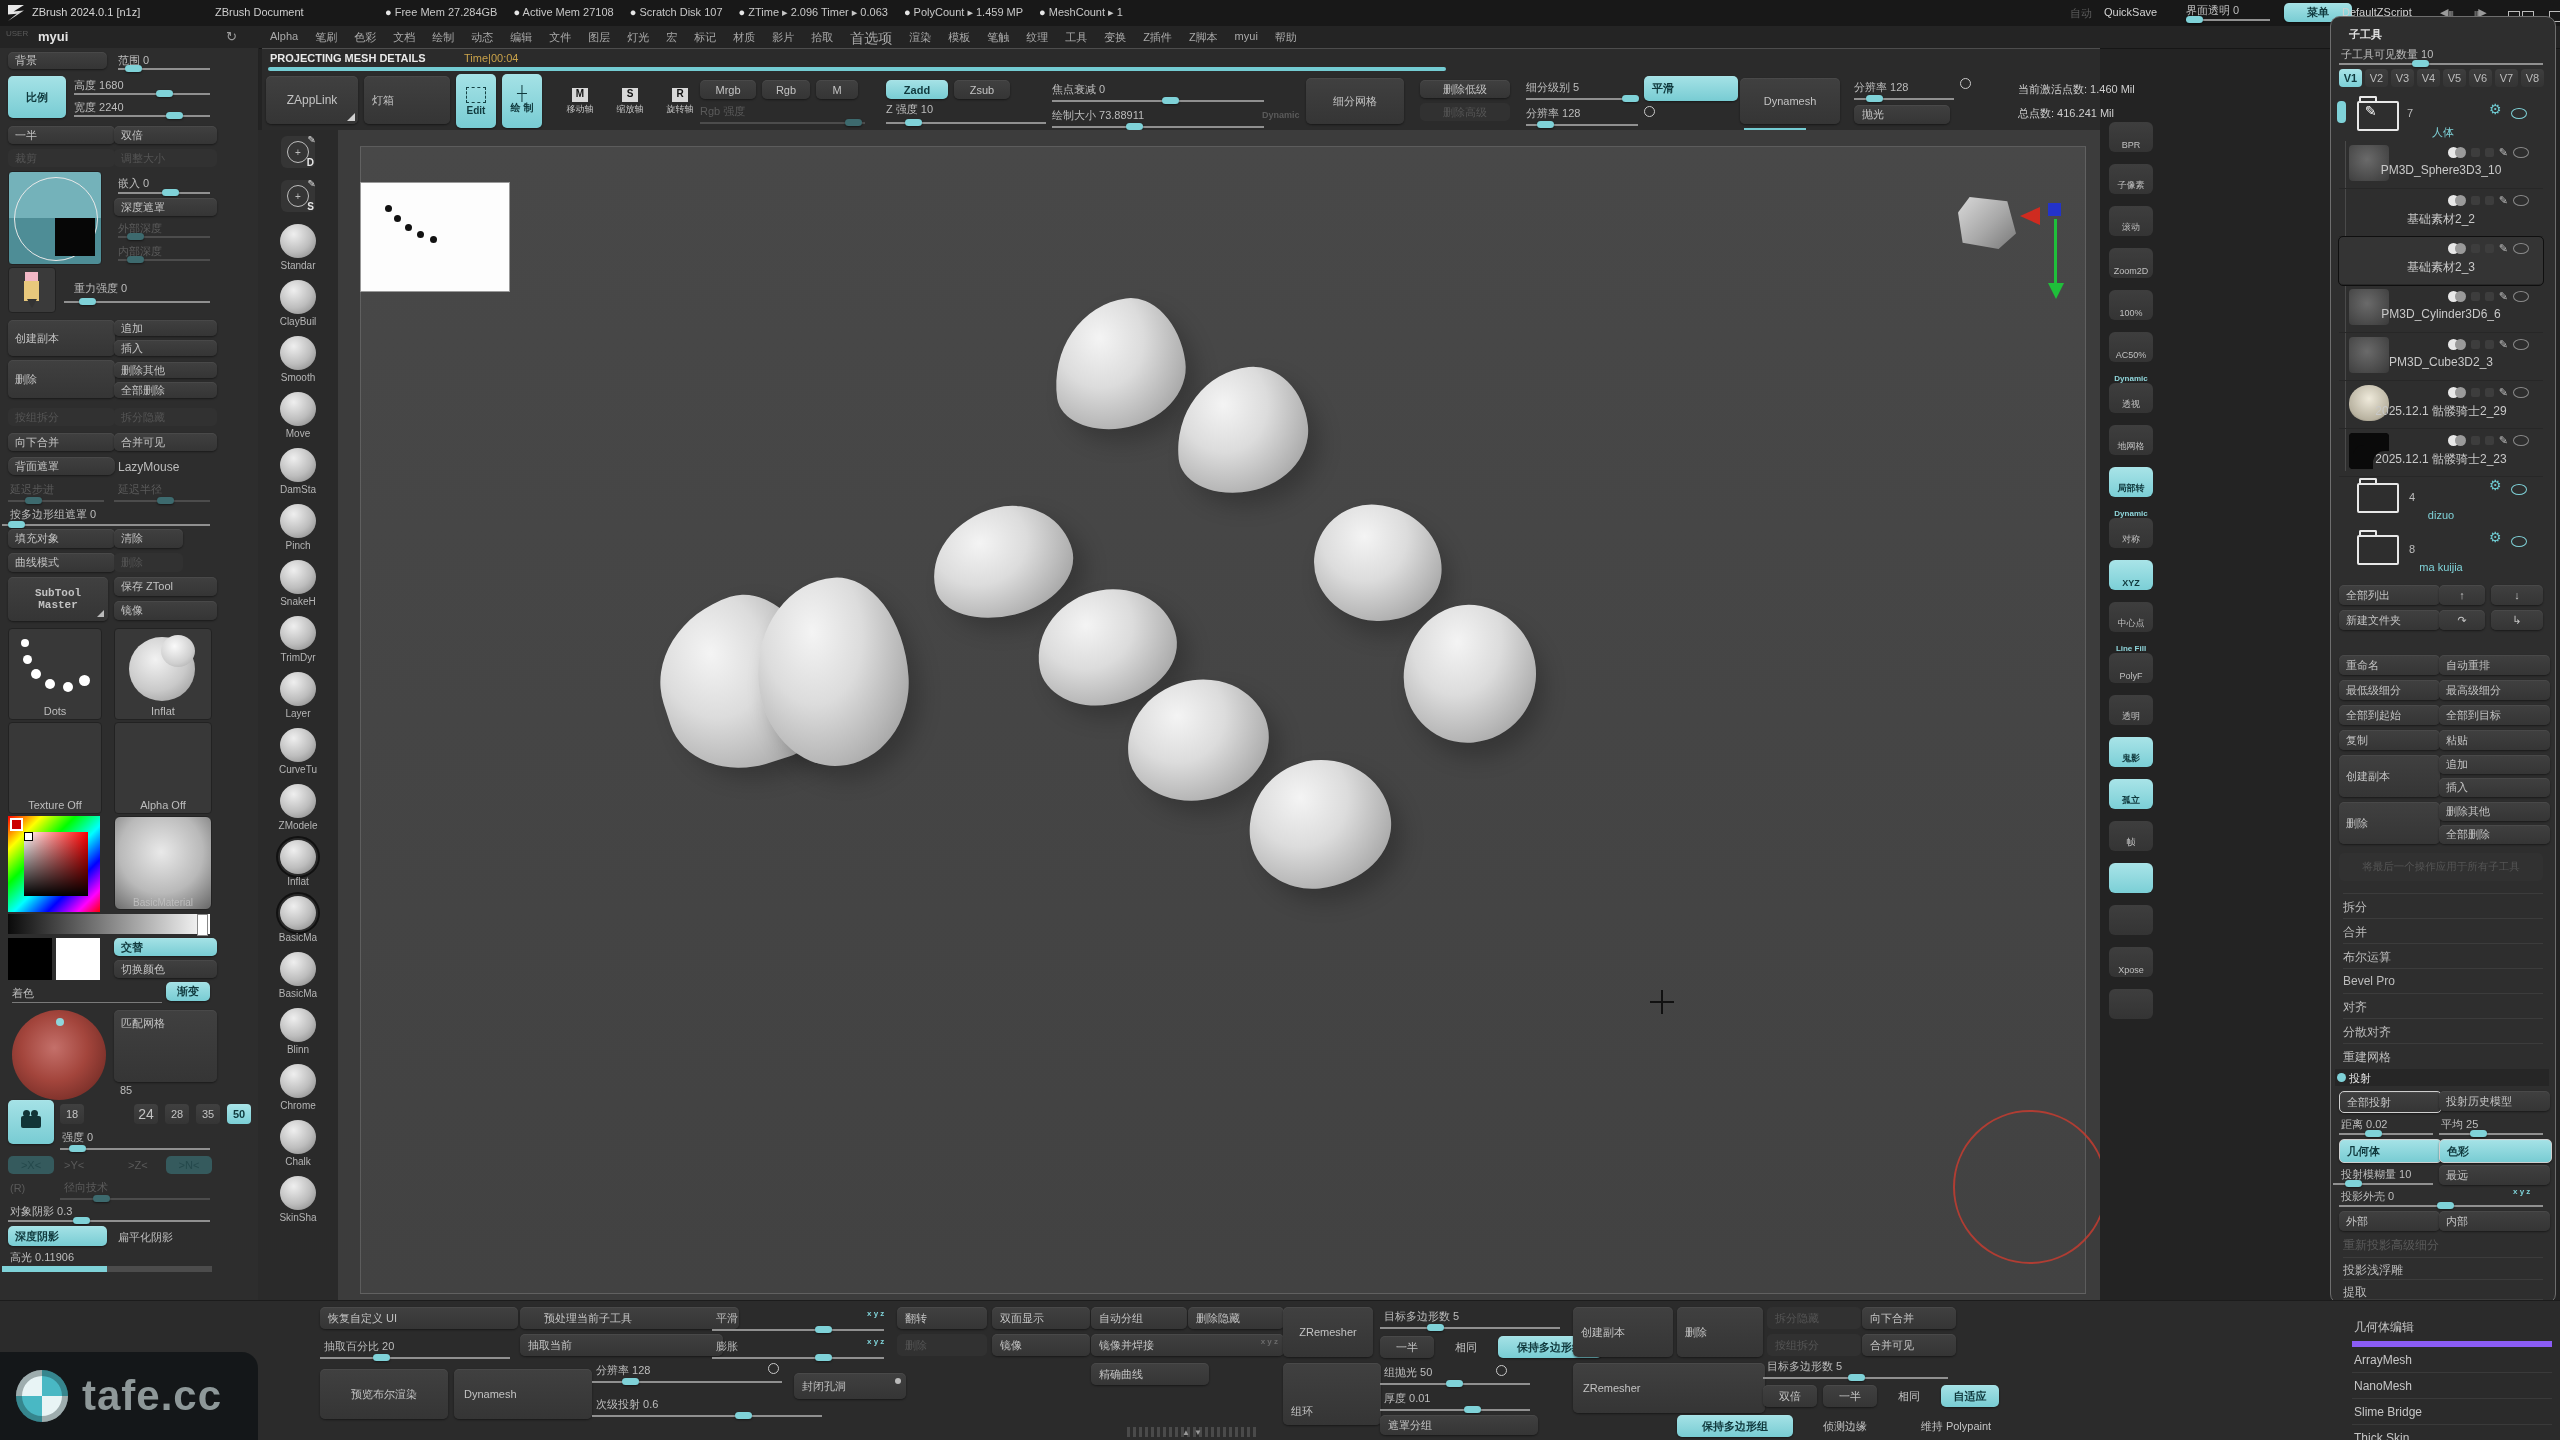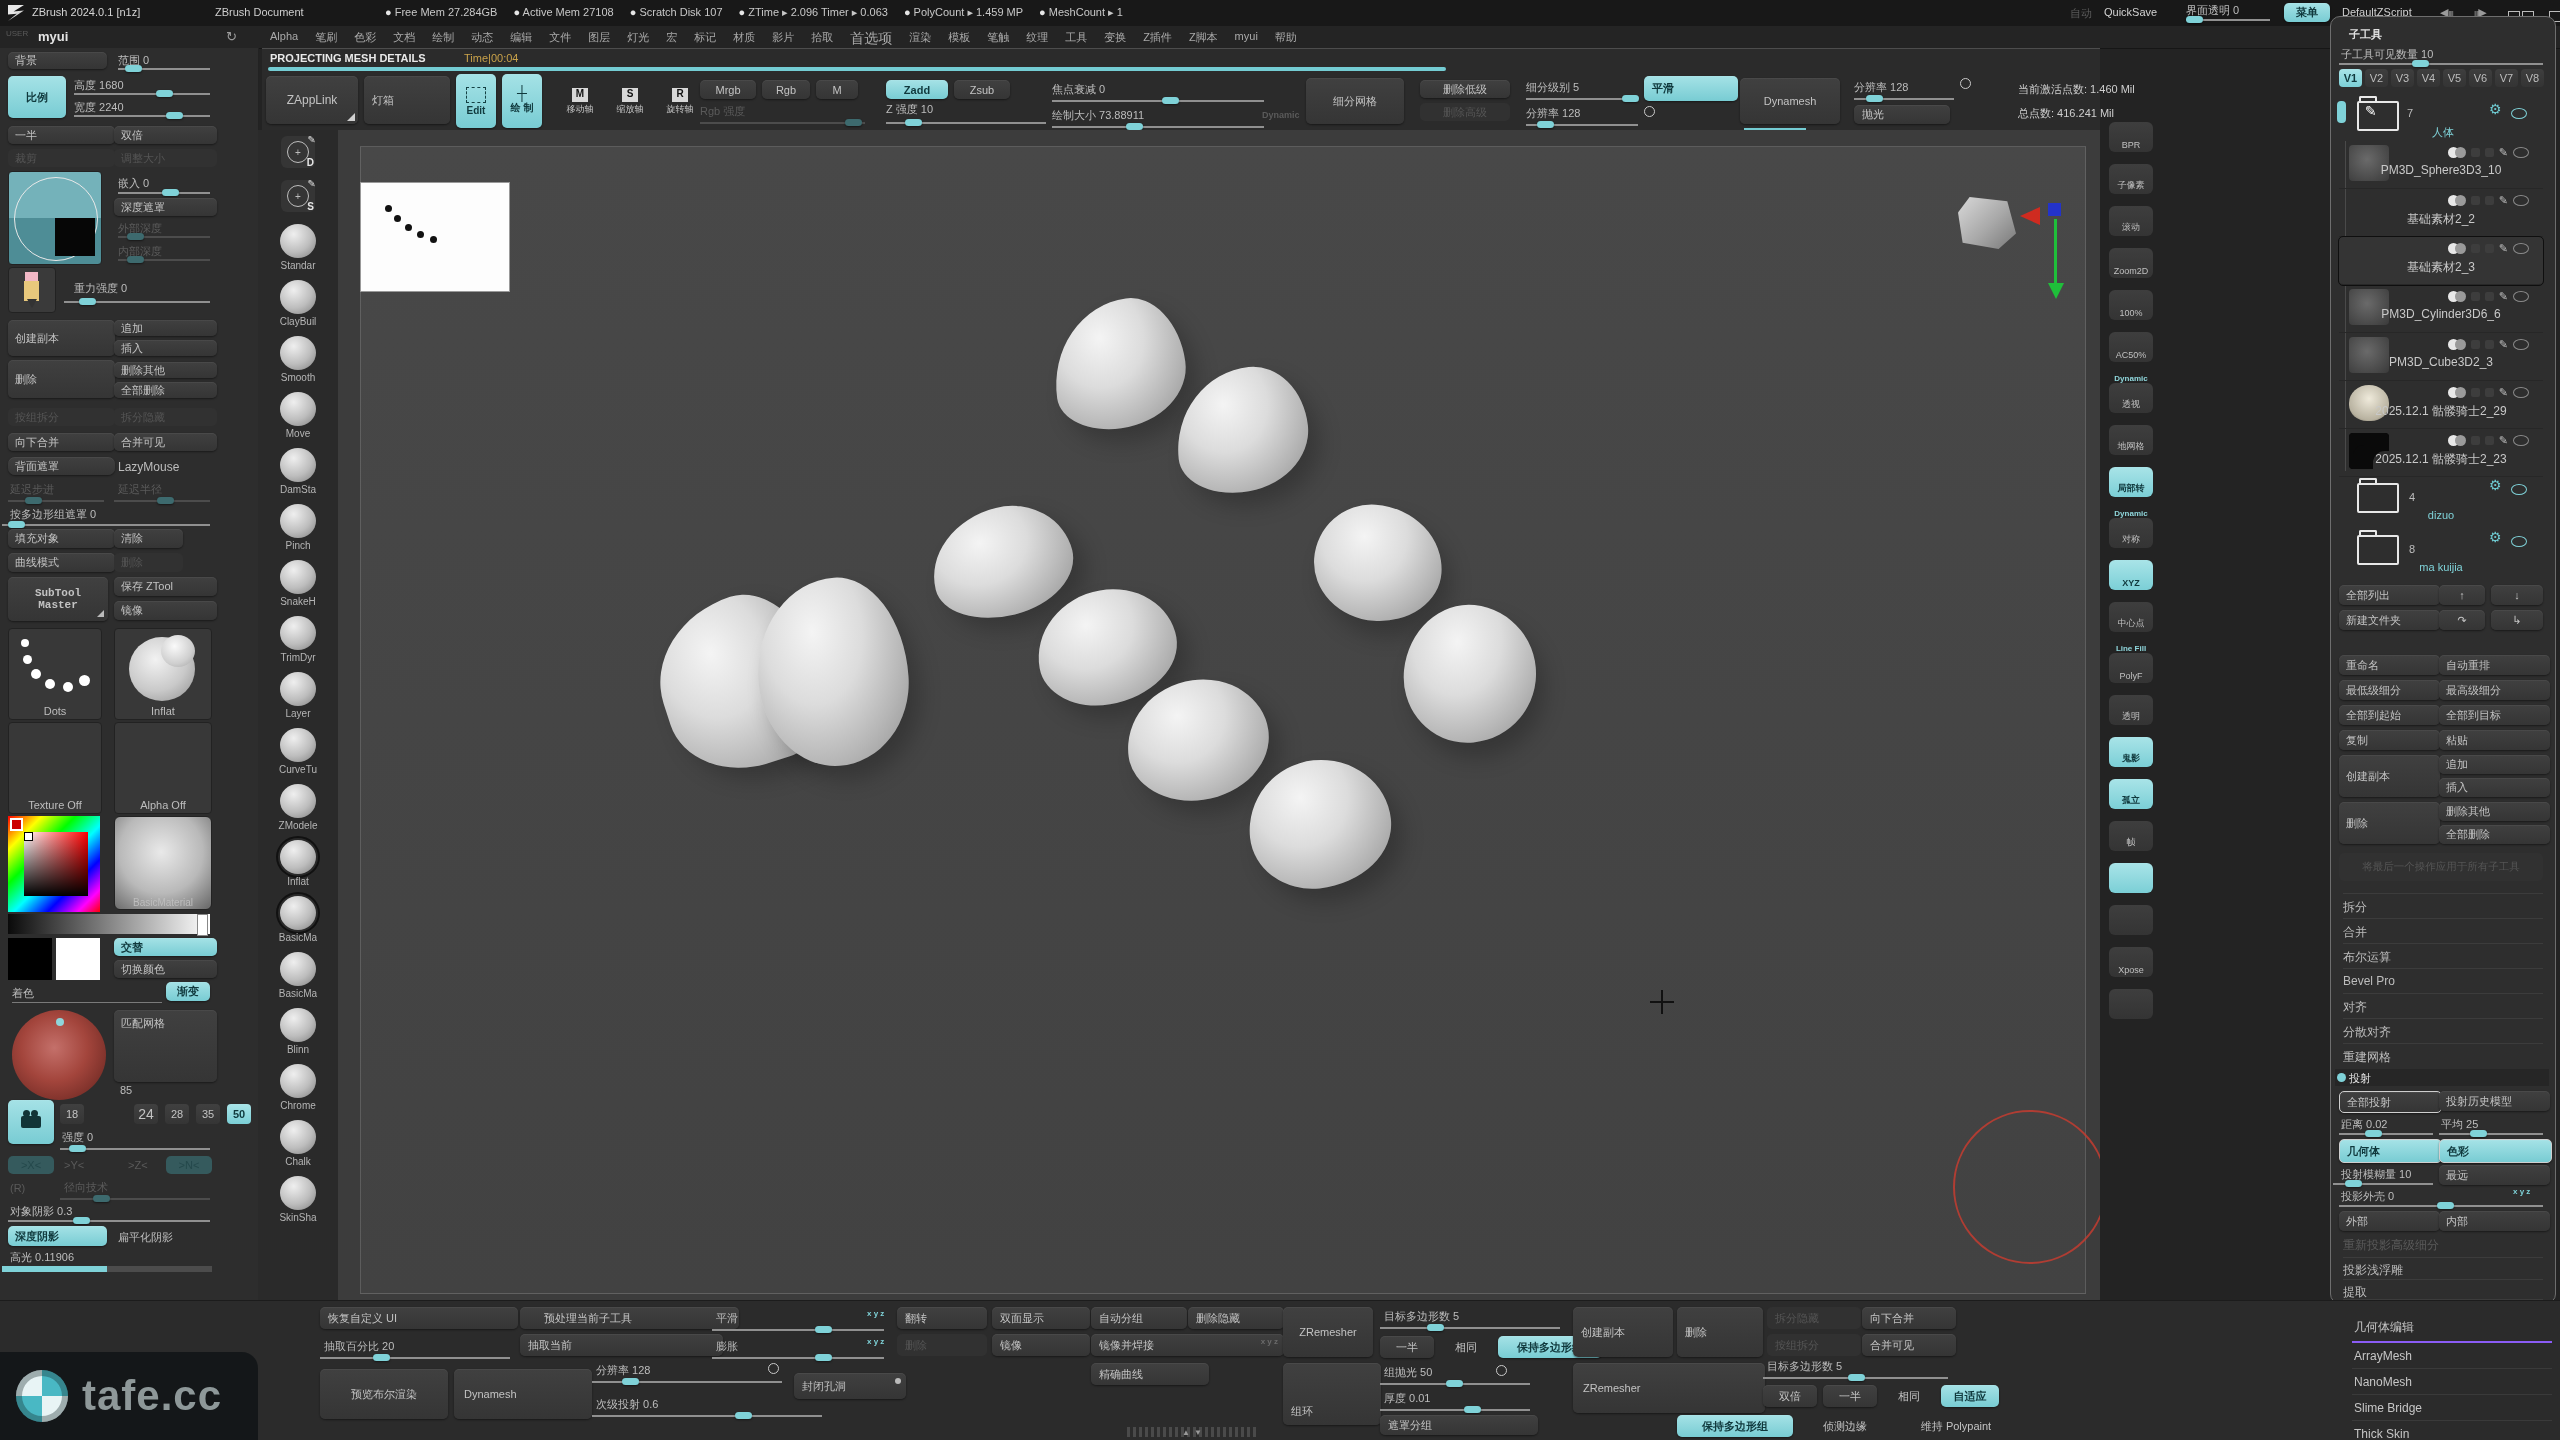--- a/index.html
+++ b/index.html
@@ -70,21 +70,21 @@
       <span style="font-size:11px;color:#c8c8c8;white-space:nowrap;"><b style="color:#e6e6e6;">●</b> <span>ZTime ▸ 2.096  Timer ▸ 0.063</span></span>
       <span style="font-size:11px;color:#c8c8c8;white-space:nowrap;"><b style="color:#e6e6e6;">●</b> <span>PolyCount ▸ 1.459 MP</span></span>
       <span style="font-size:11px;color:#c8c8c8;white-space:nowrap;"><b style="color:#e6e6e6;">●</b> <span>MeshCount ▸ 1</span></span>
     </div>
   <span class="lb dim" style="left:2070px;top:6px;">自动</span>
   <span class="lb" style="left:2104px;top:6px;color:#d2d2d2;">QuickSave</span>
   <span class="lb" style="left:2186px;top:3px;">界面透明 0</span>
   <div class="sl" style="left:2186px;top:19px;width:84px;">
       <i style="left:0;"></i>
     </div>
-  <div class="bt teal" style="left:2284px;top:3px;width:46px;height:19px;">菜单</div>
+  <div class="bt teal" style="left:2284px;top:3px;width:68px;height:19px;">菜单</div>
   <span class="lb" style="left:2342px;top:6px;color:#d0d0d0;">DefaultZScript</span>
   <span class="lb" style="left:2440px;top:6px;color:#9a9a9a;">◀<span style="font-size:8px;letter-spacing:-1px;">||||</span></span>
   <span class="lb" style="left:2474px;top:6px;color:#9a9a9a;"><span style="font-size:8px;letter-spacing:-1px;">||||</span>▶</span>
   <span class="abs" style="left:2508px;top:8px;"><span class="win-sq"></span></span>
   <span class="abs" style="left:2522px;top:8px;"><span class="win-sq"></span></span>
   <span class="abs" style="left:2537px;top:15px;"><span class="win-min"></span></span>
   <span class="abs" style="left:2549px;top:8px;"><span class="win-sq"></span></span>
 
 </div>
 
@@ -894,21 +894,21 @@
   <div class="bt teal" style="left:1677px;top:114px;width:116px;height:22px;">保持多边形组</div>
   <div class="bt" style="left:1803px;top:114px;width:84px;height:22px;background:none;box-shadow:none;">侦测边缘</div>
   <div class="bt" style="left:1895px;top:114px;width:122px;height:22px;background:none;box-shadow:none;">维持 Polypaint</div>
 
   <div class="abs" style="left:1127px;top:126px;width:130px;height:10px;background:repeating-linear-gradient(90deg,#4a4a4a 0 3px,#2b2b2b 3px 6px);display:flex;align-items:center;justify-content:center;gap:4px;">
     <span style="font-size:8px;color:#999;">▲</span>
     <span style="font-size:8px;color:#999;">▼</span>
   </div>
 
   <div class="abs" style="left:2352px;top:12px;width:200px;display:flex;flex-direction:column;">
-      <div style="font-size:12px;color:#c6c6c6;padding:6px 0 5px 2px;border-bottom:2px solid #8b5cf6;">几何体编辑</div>
+      <div style="font-size:12px;color:#c6c6c6;padding:6px 0 5px 2px;border-bottom:6px solid #8b5cf6;">几何体编辑</div>
       <div style="font-size:12px;color:#c6c6c6;padding:6px 0 5px 2px;border-bottom:1px solid #3a3a3a;">ArrayMesh</div>
       <div style="font-size:12px;color:#c6c6c6;padding:6px 0 5px 2px;border-bottom:1px solid #3a3a3a;">NanoMesh</div>
       <div style="font-size:12px;color:#c6c6c6;padding:6px 0 5px 2px;border-bottom:1px solid #3a3a3a;">Slime Bridge</div>
       <div style="font-size:12px;color:#c6c6c6;padding:6px 0 5px 2px;border-bottom:1px solid #3a3a3a;">Thick Skin</div>
     </div>
 </div>
 
 <div class="abs" style="left:0;top:1352px;width:258px;height:88px;background:rgba(16,20,22,.82);border-radius:0 16px 0 0;display:flex;align-items:center;gap:14px;padding-left:16px;box-sizing:border-box;">
   <span style="width:52px;height:52px;border-radius:50%;background:conic-gradient(#49b8c4 0 25%,#e8f4f5 25% 50%,#49b8c4 50% 75%,#e8f4f5 75% 100%);box-shadow:inset 0 0 0 6px rgba(20,40,44,.35);display:inline-block;"></span>
   <span style="font-size:42px;font-weight:bold;color:#8e9899;letter-spacing:1px;">tafe.cc</span>

